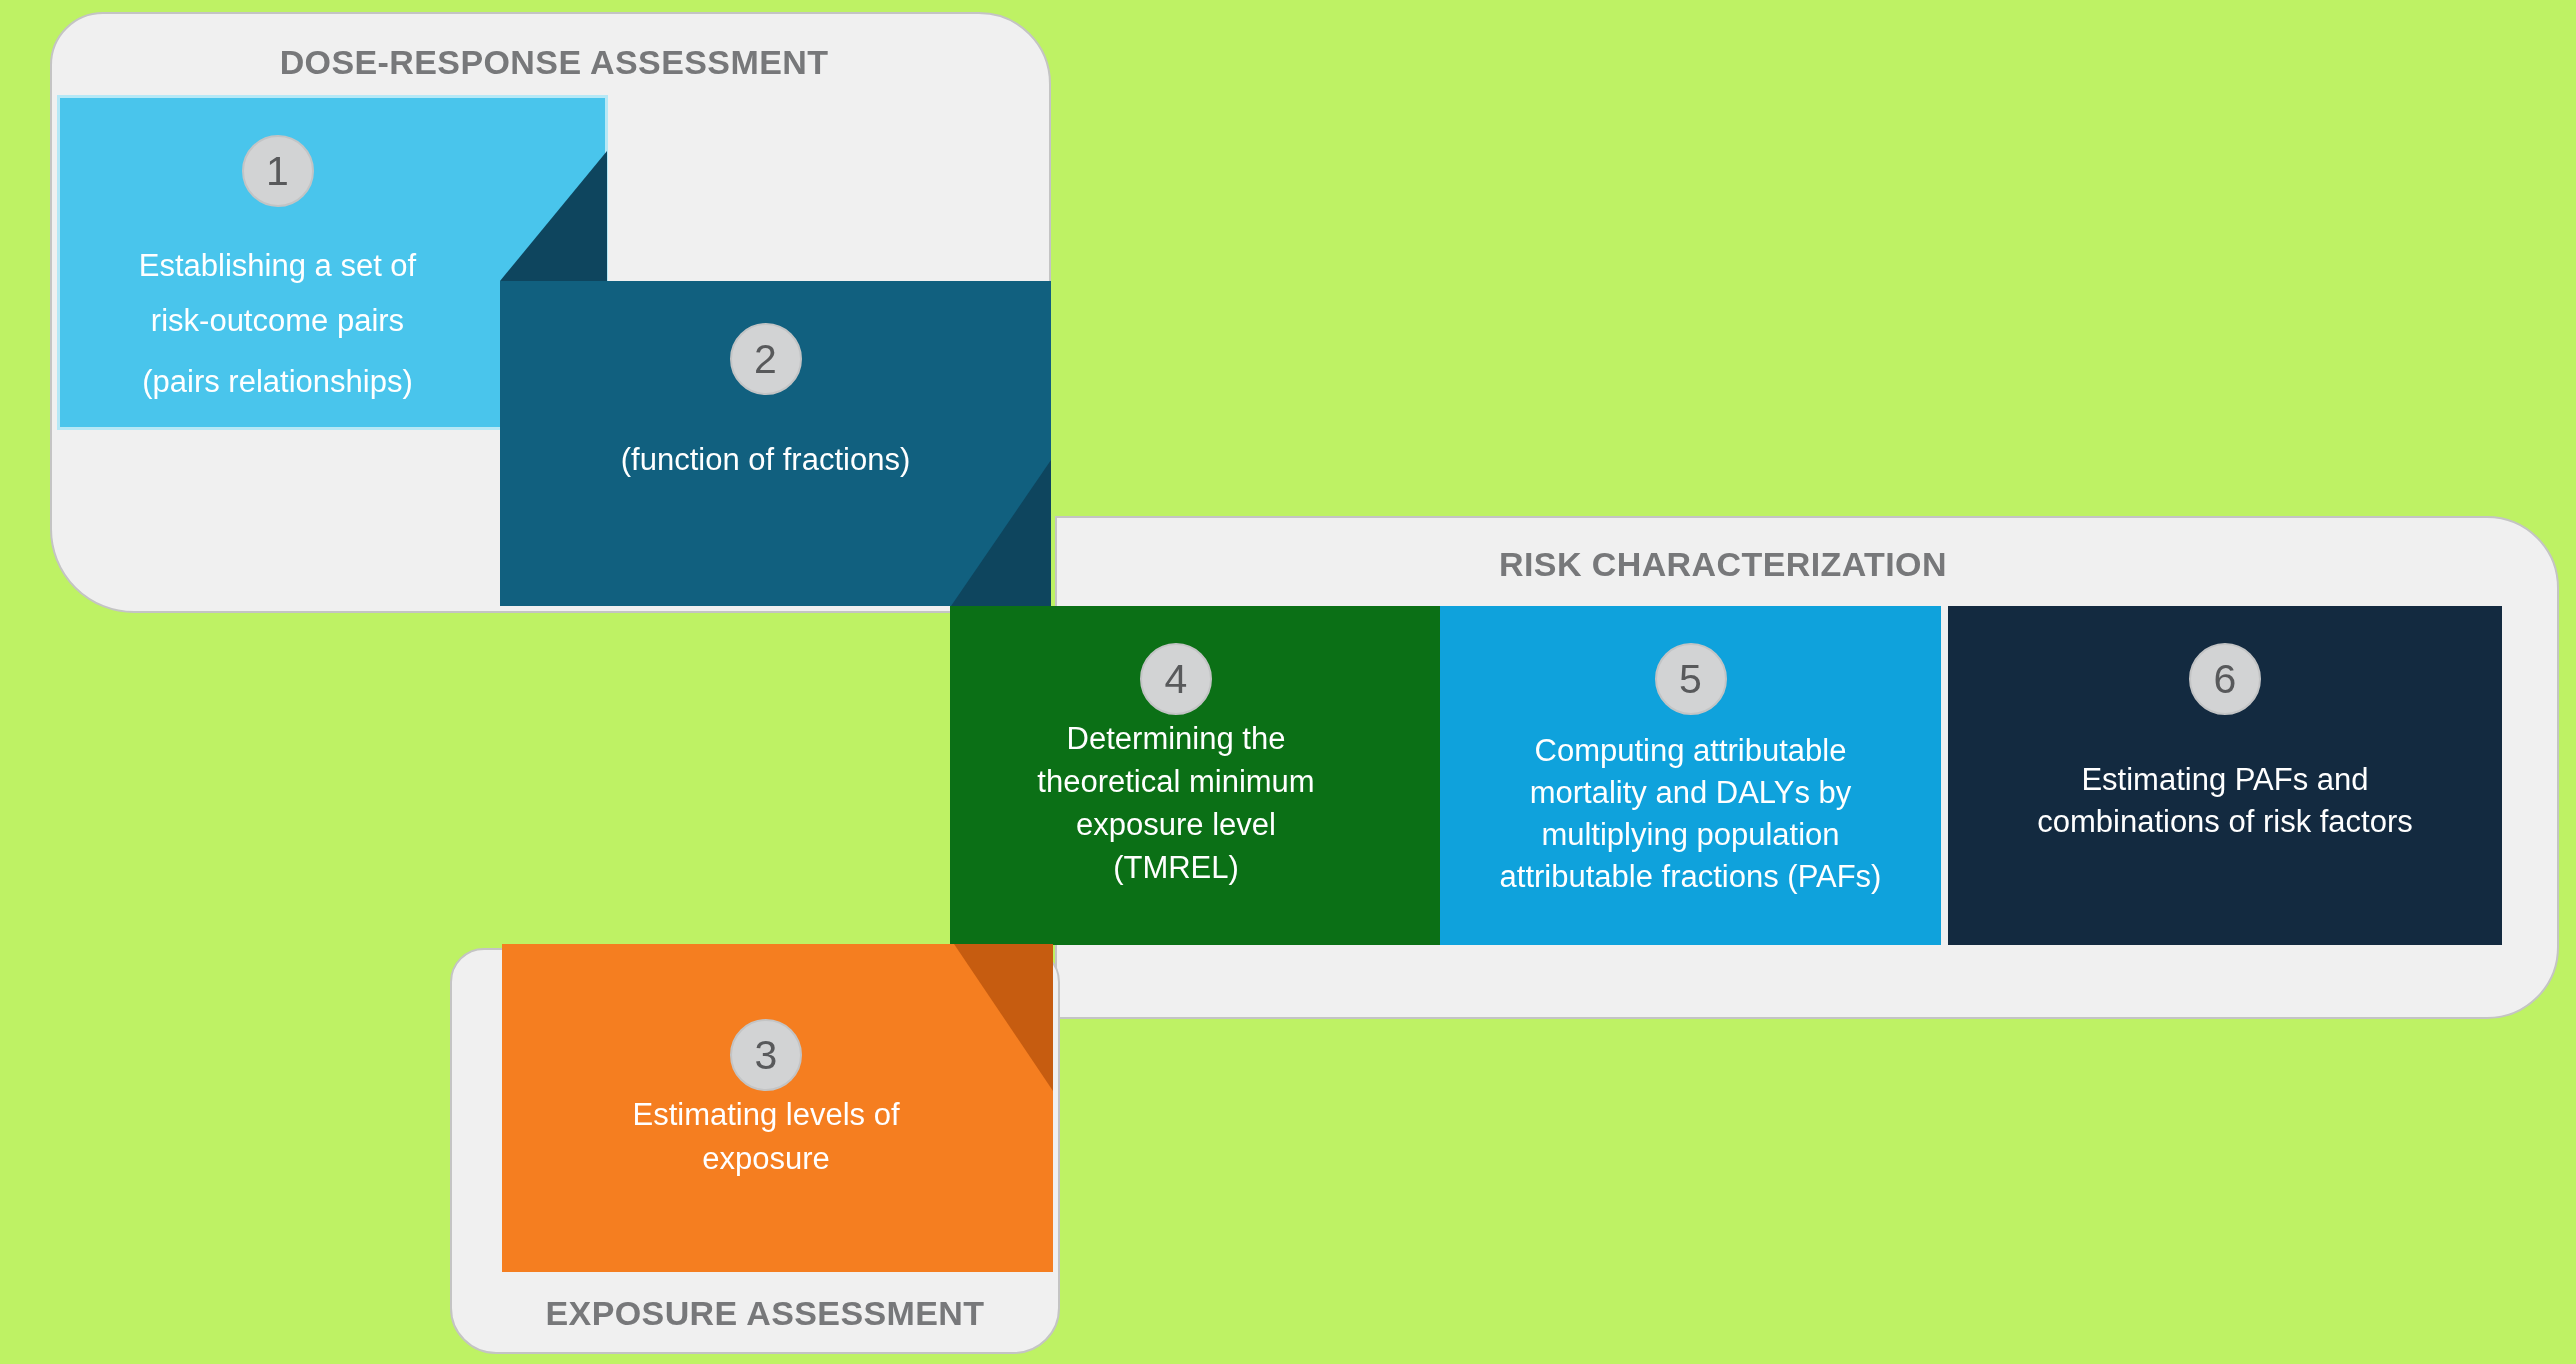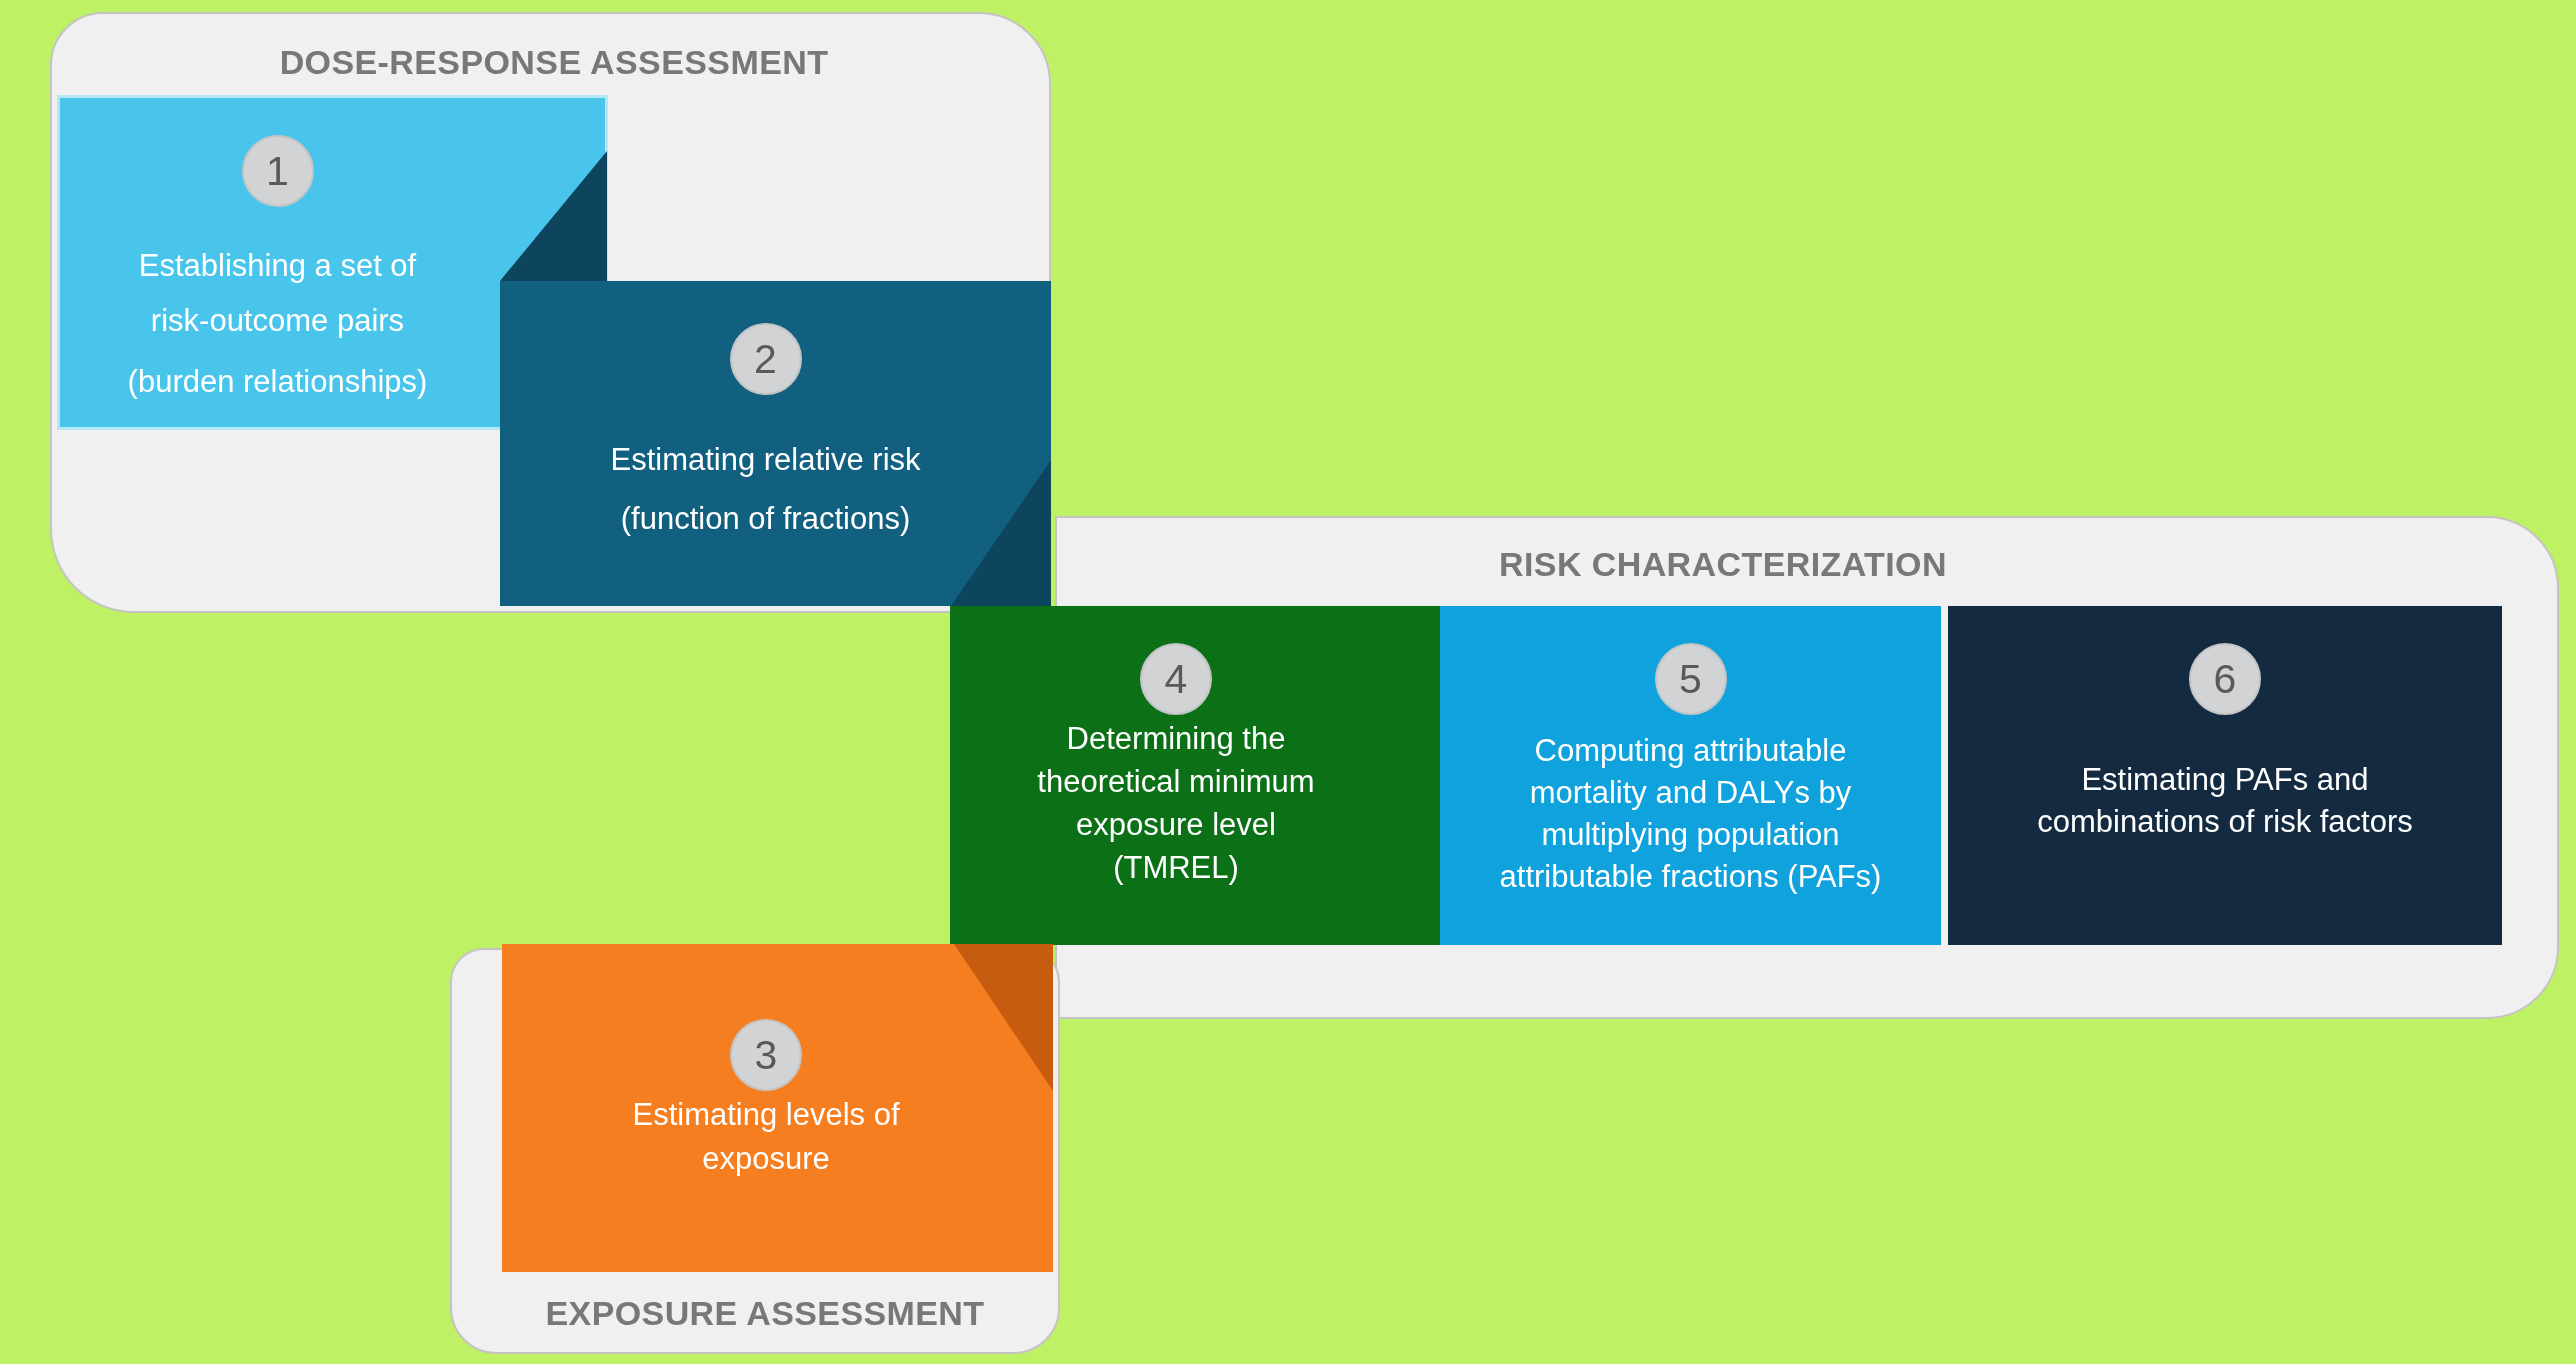--- a/index.html
+++ b/index.html
@@ -81,32 +81,31 @@
   <div class="panel-title" id="title-dose">DOSE-RESPONSE ASSESSMENT</div>
   <div class="panel-title" id="title-risk">RISK CHARACTERIZATION</div>
   <div class="panel-title" id="title-exposure">EXPOSURE ASSESSMENT</div>
 
   <div class="step" id="step1" style="background-color: rgb(73, 197, 236);">
     <div class="content">
       <div class="badge">1</div>
       <div class="lines">
         <div class="line">Establishing a set of</div>
         <div class="line">risk-outcome pairs</div>
-        <div class="line">(burden relationships)</div>
+        <div class="line">(pairs relationships)</div>
       </div>
     </div>
   </div>
 
   <div class="fold" id="fold-1" style="background-color: rgb(14, 69, 94);"></div>
 
   <div class="step" id="step2" style="background-color: rgb(17, 96, 127);">
     <div class="content">
       <div class="badge">2</div>
       <div class="lines">
-        <div class="line">Estimating relative risk</div>
         <div class="line">(function of fractions)</div>
       </div>
     </div>
   </div>
 
   <div class="fold" id="fold-2" style="background-color: rgb(14, 69, 94);"></div>
 
   <div class="step" id="step4" style="background-color: rgb(11, 112, 22);">
     <div class="content">
       <div class="badge">4</div>

